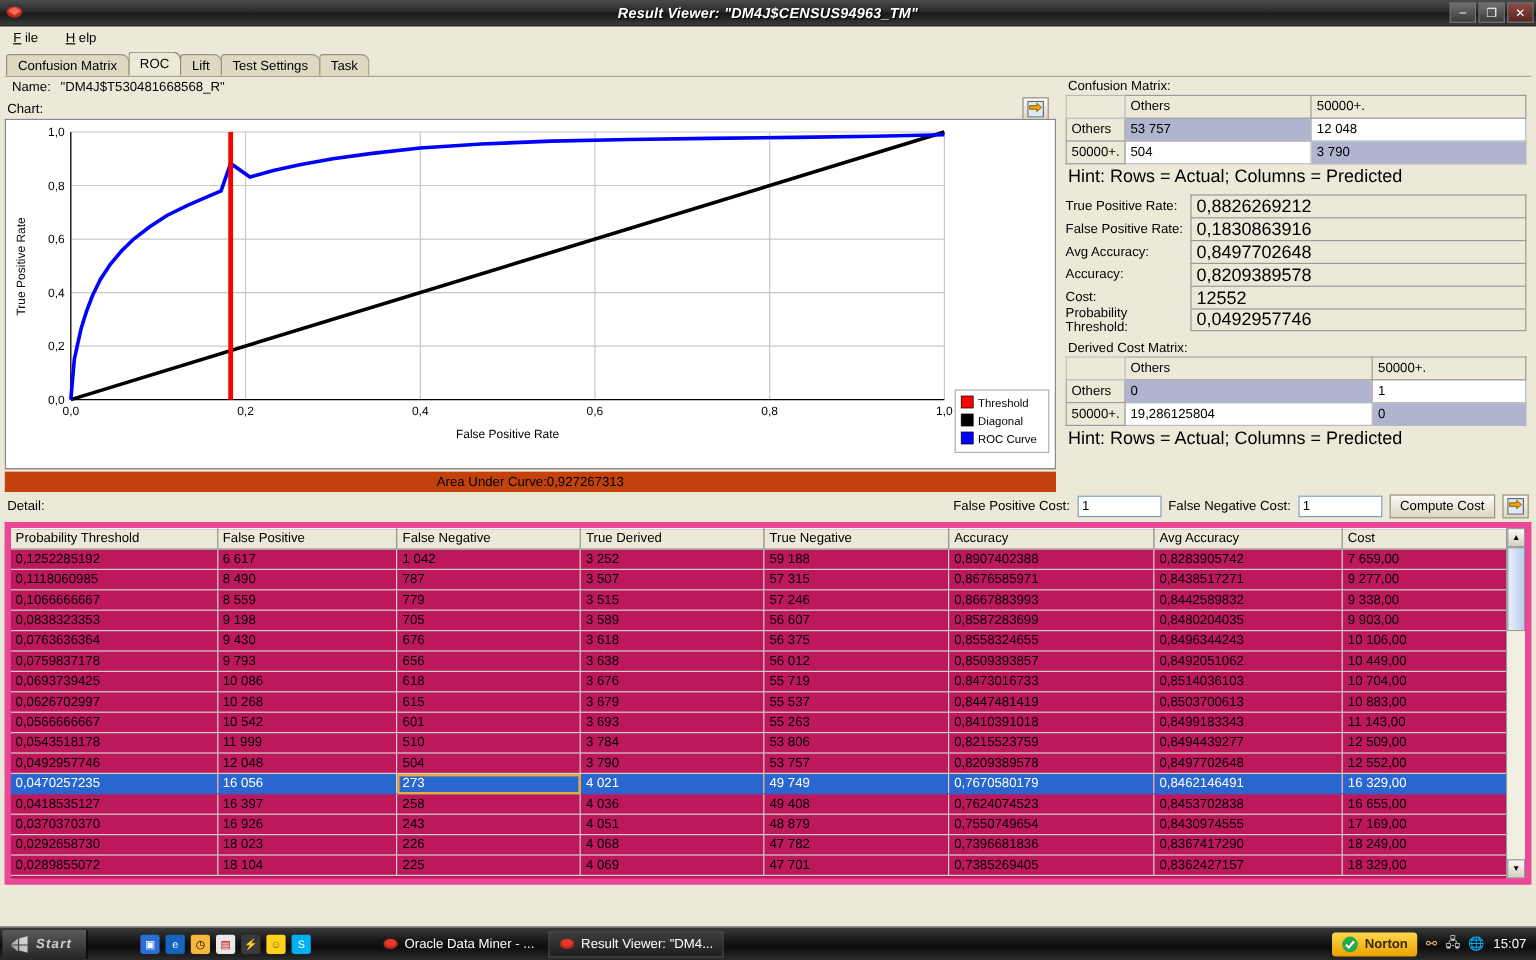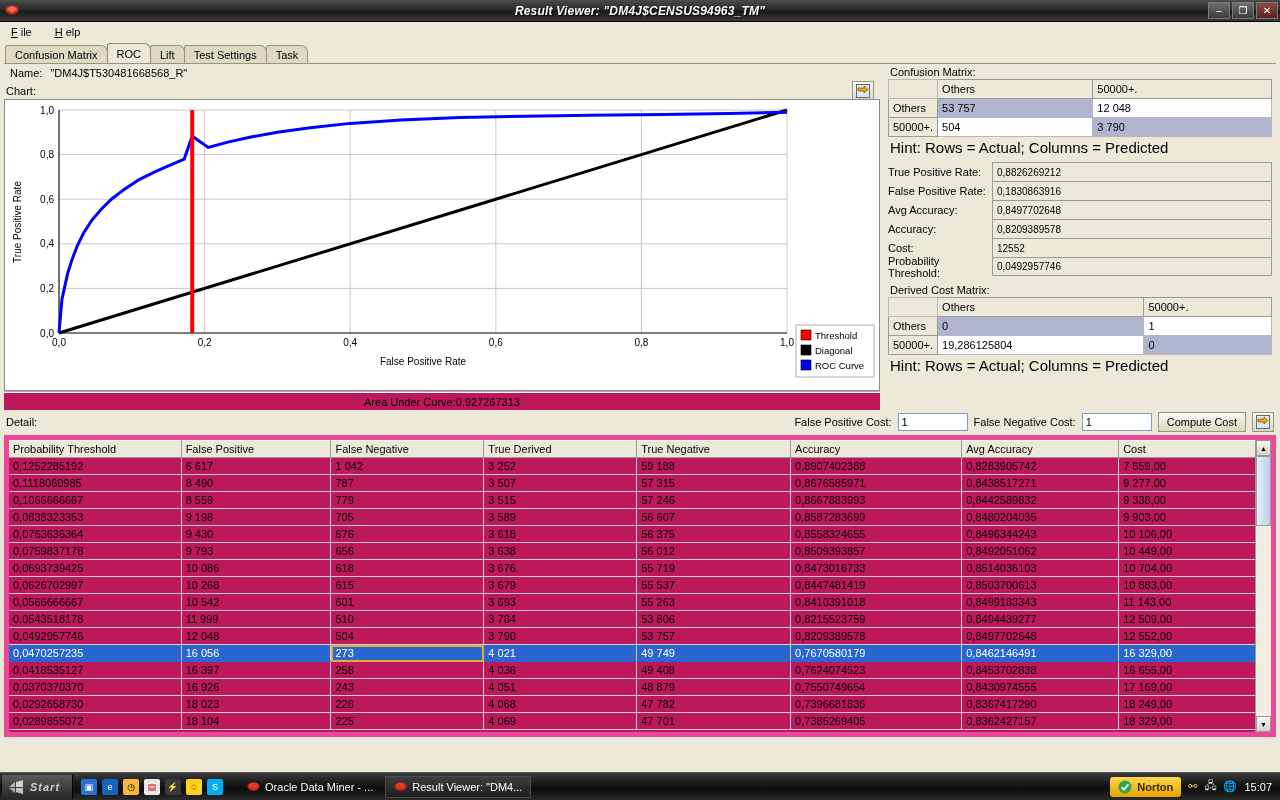--- a/index.html
+++ b/index.html
@@ -91,21 +91,21 @@
   }
   .export-btn {
     width: 22px; height: 20px;
     border: 1px solid #9a9279;
     background: linear-gradient(to bottom,#fbfaf4,#dcd7c0);
     display: flex; align-items: center; justify-content: center;
     margin-right: 6px;
   }
   .auc {
     height: 17px; display:flex; align-items:center; justify-content:center;
-    font-size: 11px; background: #be185d;
+    font-size: 11px; background: #c2410c;
   }
   .aucline { border-top: 1px solid #b5b096; border-bottom:1px solid #fff; height:2px; }
 
   
   .rightpane { width: 392px; padding-left: 8px; font-size: 11px; }
   .grouplabel { margin: 2px 0 1px 2px; }
   .cmtable {
     border: 1px solid #9a9a9a; background:#fff;
     width: 100%; border-collapse: collapse;
     margin-bottom: 2px;
@@ -120,21 +120,21 @@
   .cmtable td.diag { background: #b0b4cf; }
   .cmtable td.corner { background: #ece9d8; width: 48px; }
   .hint { font-size: 15px; margin: 1px 0 6px 2px; }
   .metricrow { display: flex; align-items: center; height: 19px; }
   .metriclabel { width: 104px; font-size: 11px; }
   .metricvalue {
     flex: 1; height: 19px;
     border: 1px solid #9a9a9a;
     background: #ece9d8;
     display: flex; align-items: center;
-    padding-left: 4px; font-size: 10px;
+    padding-left: 4px; font-size: 15px;
     border-bottom: none;
   }
   .metricrow:last-child .metricvalue { border-bottom: 1px solid #9a9a9a; }
 
   
   .detailbar {
     height: 26px; display: flex; align-items: center;
     padding: 0 6px; gap: 6px; font-size: 11px;
   }
   .spacer { flex: 1; }
@@ -185,20 +185,21 @@
   .sthumb { height: 70px; background: linear-gradient(to right,#e6f0fb,#b9cfe8); border:1px solid #9a9a9a; }
   .strack { flex: 1; background: #f1efe2; }
 
   
   .taskbar {
     position: absolute; left: 0; bottom: 0;
     width: 1280px; height: 28px;
     background: linear-gradient(to bottom,#3a3a3a 0%, #181818 40%, #0d0d0d 60%, #2b2b2b 100%);
     display: flex; align-items: center;
     border-top: 1px solid #555;
+    gap: 36px;
   }
   .startbtn {
     height: 24px; margin-left: 2px; padding: 0 12px 0 6px;
     display: flex; align-items: center; gap: 6px;
     background: linear-gradient(to bottom,#5a5a5a,#262626);
     border-right: 1px solid #000;
     color: #cfcfcf; font-style: italic; font-weight: bold;
     font-size: 11px; letter-spacing: 1px;
   }
   .quicklaunch { display: flex; align-items: center; gap: 5px; padding: 0 8px; }

